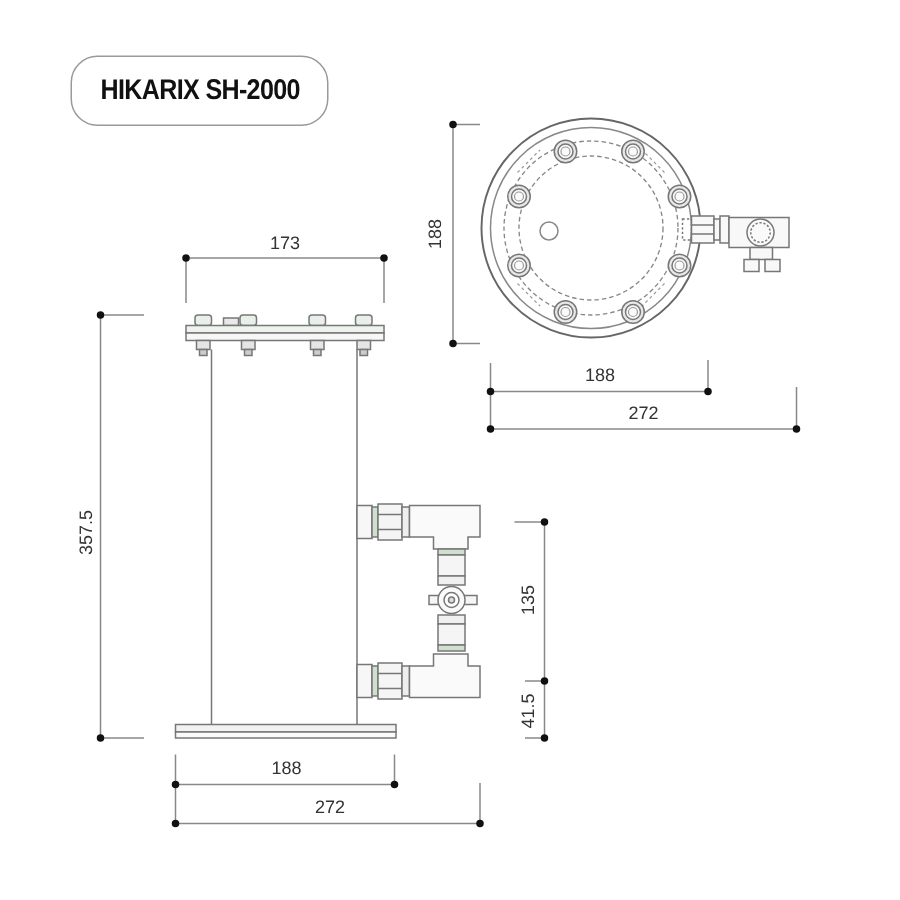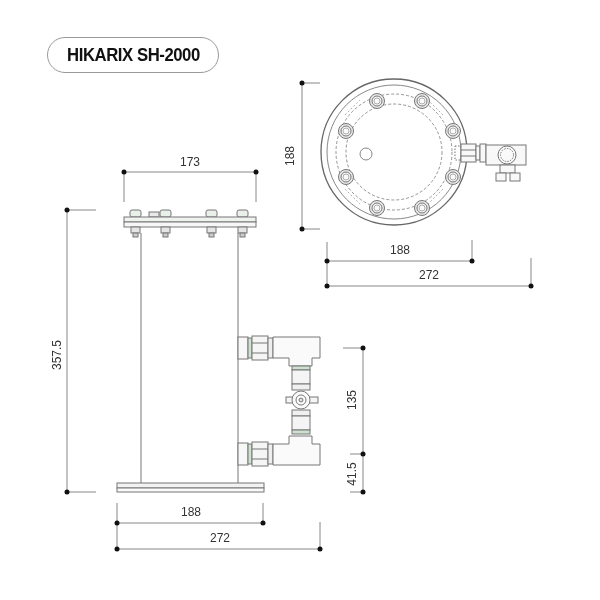--- a/index.html
+++ b/index.html
@@ -1,18 +1,18 @@
 <!DOCTYPE html>
 <html><head>
   <meta charset="utf-8">
   <style>
     html, body { margin: 0; padding: 0; background: #ffffff; }
     body { width: 600px; height: 600px; position: relative; overflow: hidden; font-family: "Liberation Sans", sans-serif; }
     .title-pill {
-      position: absolute; left: 47px; top: 37px; width: 172px; height: 36px;
+      position: absolute; left: 47px; top: 37px; width: 172px; height: 47px;
       border: 1.5px solid #9a9a9a; border-radius: 18px; box-sizing: border-box;
       display: flex; align-items: center; justify-content: center; background: #fff;
     }
     .title-text {
       font-family: "Liberation Sans", sans-serif; font-weight: bold; font-size: 19px;
       color: #111; letter-spacing: -0.5px; transform: scaleX(0.88);
     }
     svg.drawing { position: absolute; left: 0; top: 0; }
     .dim-text { font-family: "Liberation Sans", sans-serif; font-size: 12px; fill: #333; }
   </style>

